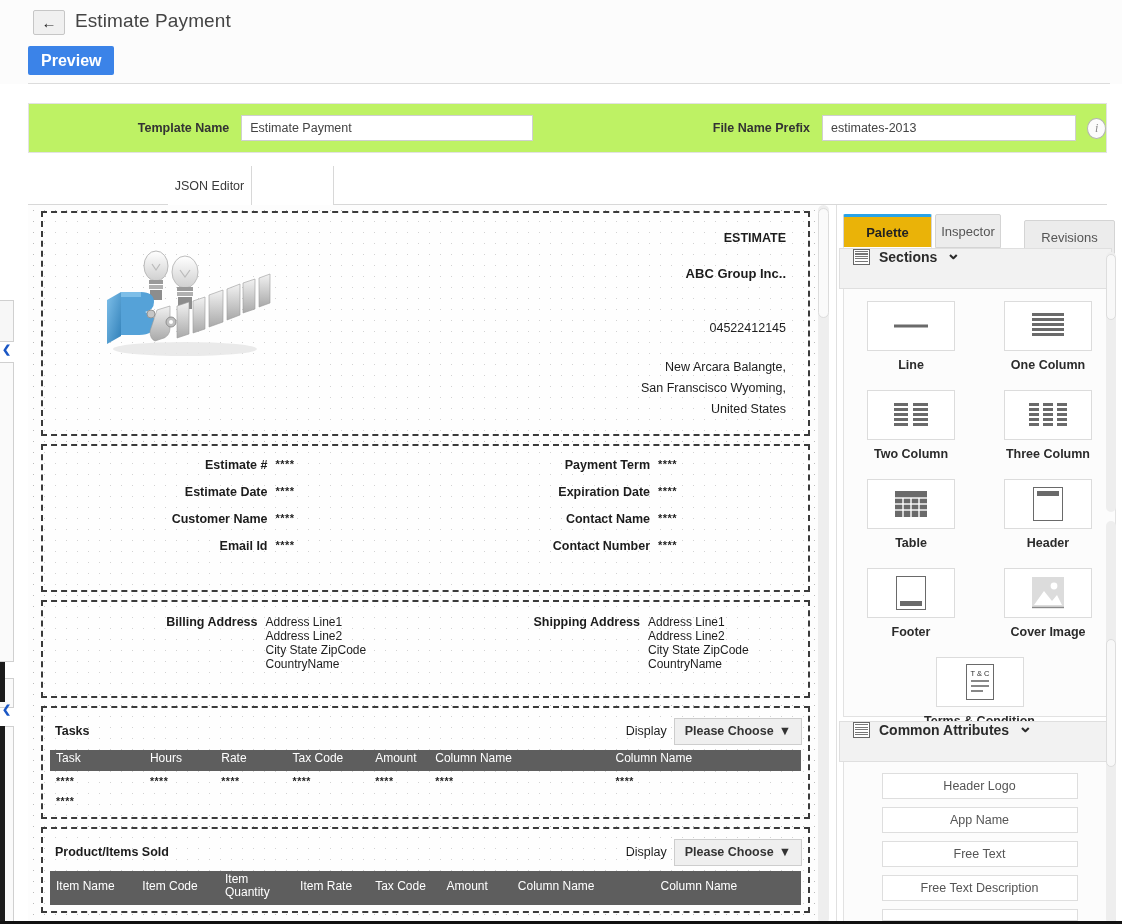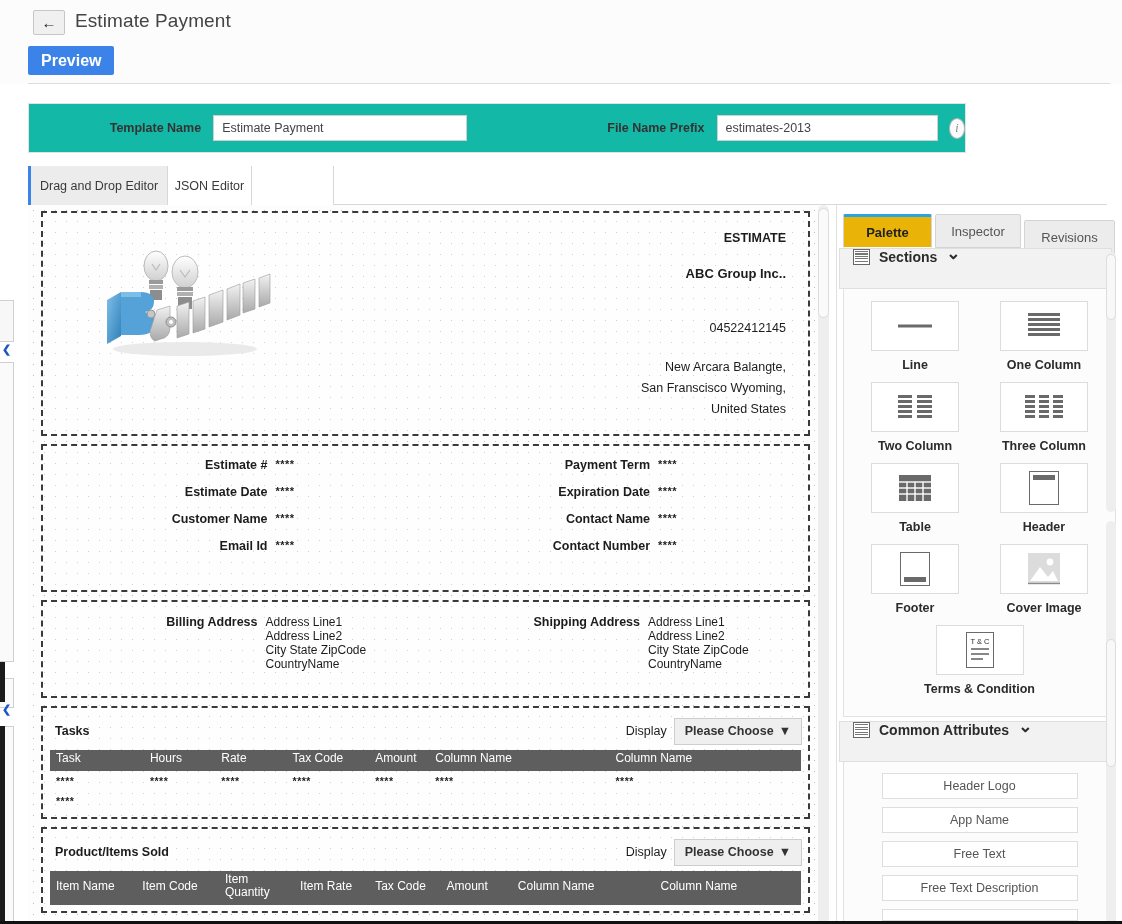--- a/index.html
+++ b/index.html
@@ -34,22 +34,22 @@
   .page-title { position:absolute; left:75px; top:10px; font-size:19px; color:#444; letter-spacing:.1px; }
   .preview-btn {
     position:absolute; left:28px; top:46px; height:29px; padding:0 13px;
     background:#3b83e8; color:#fff; border:none; border-radius:2px;
     font-size:16px; font-weight:bold; font-family:inherit; cursor:pointer;
     display:flex; align-items:center;
   }
 
   
   .meta-bar {
-    position:absolute; left:28px; top:103px; width:938px; height:50px;
-    background:#14b8a6; border:1px solid #e2e2e2;
+    position:absolute; left:28px; top:103px; width:1079px; height:50px;
+    background:#bef264; border:1px solid #e2e2e2;
     display:flex; align-items:center;
   }
   .meta-label { font-size:12.5px; font-weight:bold; color:#333; text-align:right; }
   .meta-input {
     height:26px; background:#fff; border:1px solid #cfcfcf;
     font-size:12.5px; color:#444; padding:0 8px;
     font-family:inherit; outline:none;
   }
   .info-ico {
     width:21px; height:21px; border-radius:50%; border:1px solid #b4b4b4;
@@ -137,21 +137,21 @@
   }
   .acc-ico { width:17px; height:16px; border:1px solid #666; background:#fff; display:block; position:relative; }
   .acc-ico::after {
     content:""; position:absolute; left:1px; top:1px; right:1px; bottom:1px;
     background: repeating-linear-gradient(to bottom, #777 0 1px, #fff 1px 2.5px);
   }
   .acc-title { font-size:14px; font-weight:bold; color:#2b2b2b; }
   .chev { font-size:12px; color:#2b2b2b; font-weight:bold; }
 
   .acc-body { position:absolute; left:5px; width:273px; background:#fcfcfc; border:1px solid #e2e2e2; border-top:none; }
-  .pal-grid { display:flex; flex-wrap:wrap; padding:12px 0 12px 0; justify-content:center; gap:0; }
+  .pal-grid { display:flex; flex-wrap:wrap; padding:12px 0 12px 0; justify-content:center; gap:8px; }
   .pal-item { width:129px; margin-bottom:10px; display:flex; flex-direction:column; align-items:center; cursor:pointer; }
   .pal-tile {
     width:88px; height:50px; border:1px solid #dcdcdc; background:#fff;
     display:flex; align-items:center; justify-content:center;
   }
   .pal-label { font-size:12.5px; font-weight:bold; color:#2b2b2b; margin-top:7px; text-align:center; }
 
   .attr-list { padding:11px 0 8px 0; display:flex; flex-direction:column; align-items:center; gap:8px; }
   .attr-btn {
     width:196px; height:26px; border:1px solid #dedede; background:#fff;
@@ -189,21 +189,20 @@
 
   <div class="meta-bar">
     <div class="meta-label" style="width:228px;">Template Name</div>
     <input class="meta-input" style="width: 330px; margin-left: 12px;" value="Estimate Payment">
     <div class="meta-label" style="width:315px;">File Name Prefix</div>
     <input class="meta-input" style="width: 287px; margin-left: 12px;" value="estimates-2013">
     <div class="info-ico" style="margin-left:11px;">i</div>
   </div>
 
   <div class="tabs-row">
-    <div class="etab active" style="left:0;width:140px;">Drag and Drop Editor</div>
     <div class="etab" style="left:140px;width:84px;">JSON Editor</div>
     <div class="etab" style="left:224px;width:82px;"></div>
   </div>
 
   <div class="canvas-wrap">
     <div class="canvas">
 
       <div class="sec hdr-sec">
         <div class="logo-box">
           <svg viewBox="0 0 180 120" width="180" height="120" aria-hidden="true">
@@ -425,21 +424,21 @@
   </div>
 
   <div class="cv-sb" style="left:818px;">
     <div class="cv-sb-thumb"></div>
   </div>
 
   <div class="rpanel">
 
     <div class="rtabs">
       <div class="rtab active" style="left:0;width:89px;">Palette</div>
-      <div class="rtab" style="left:92px;width:86px;">Inspector</div>
+      <div class="rtab" style="left:92px;width:66px;">Inspector</div>
       <div class="rtab" style="left:181px;width:91px;margin-top:6px;">Revisions</div>
     </div>
 
     <div class="acc-head" style="top:43px;">
       <span class="acc-ico"></span>
       <span class="acc-title">Sections</span>
       <span class="chev" style="font-size: 17px; line-height: 10px;">⌄</span>
     </div>
     <div class="acc-body" style="top:84px;height:428px;">
       <div class="pal-grid">

